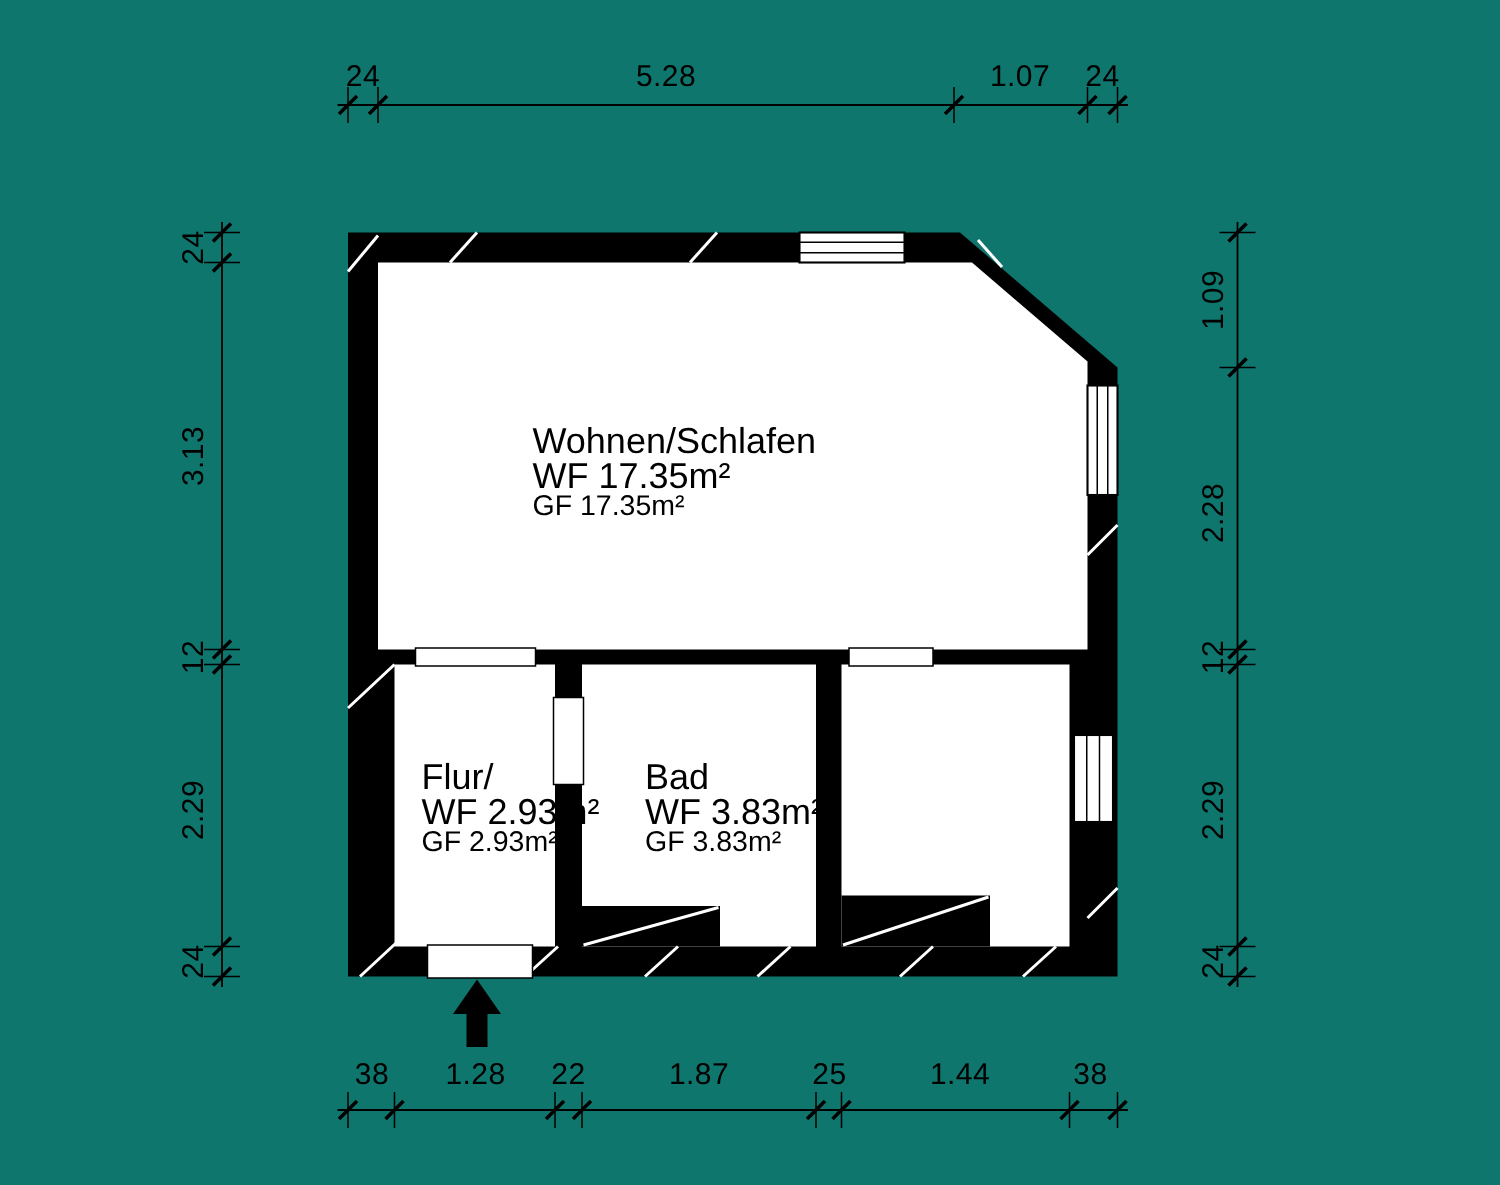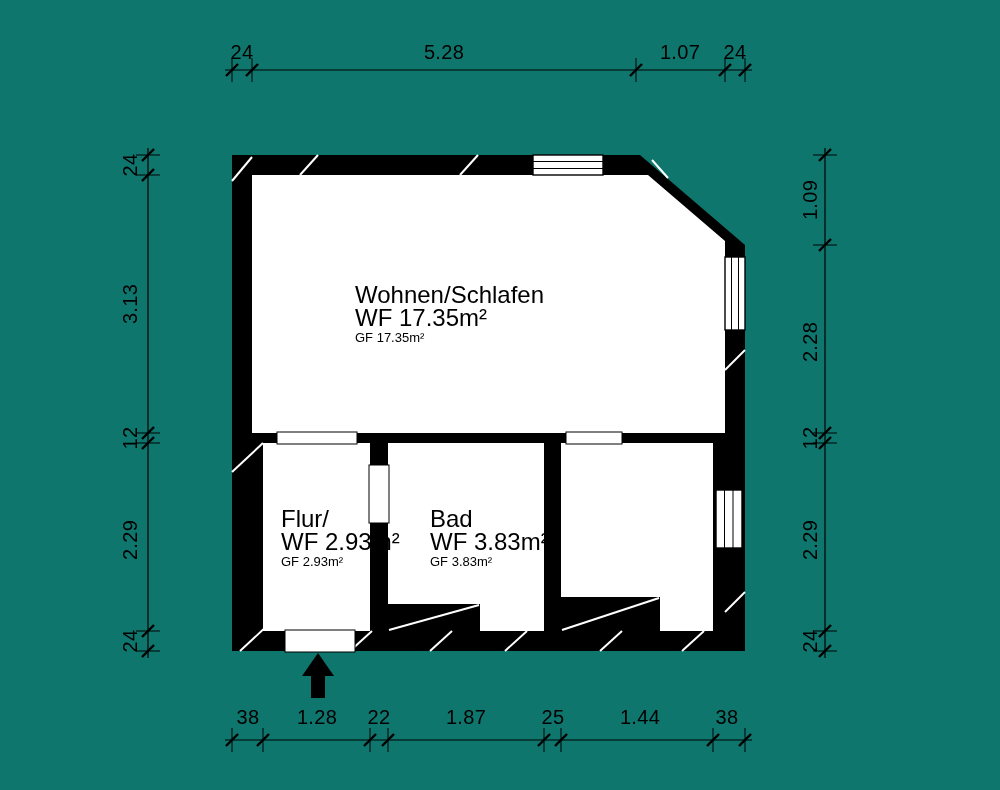--- a/index.html
+++ b/index.html
@@ -36,21 +36,21 @@
   .room-label {
     position: absolute;
     color: #000;
   }
   .room-name, .room-wf {
     font-size: 24px;
     line-height: 23px;
     white-space: nowrap;
   }
   .room-gf {
-    font-size: 13px;
+    font-size: 19px;
     line-height: 17px;
     white-space: nowrap;
   }
 </style>
 </head>
 <body>
 
 <div class="canvas">
 
   <svg width="1000" height="790" viewBox="0 0 1000 790">

